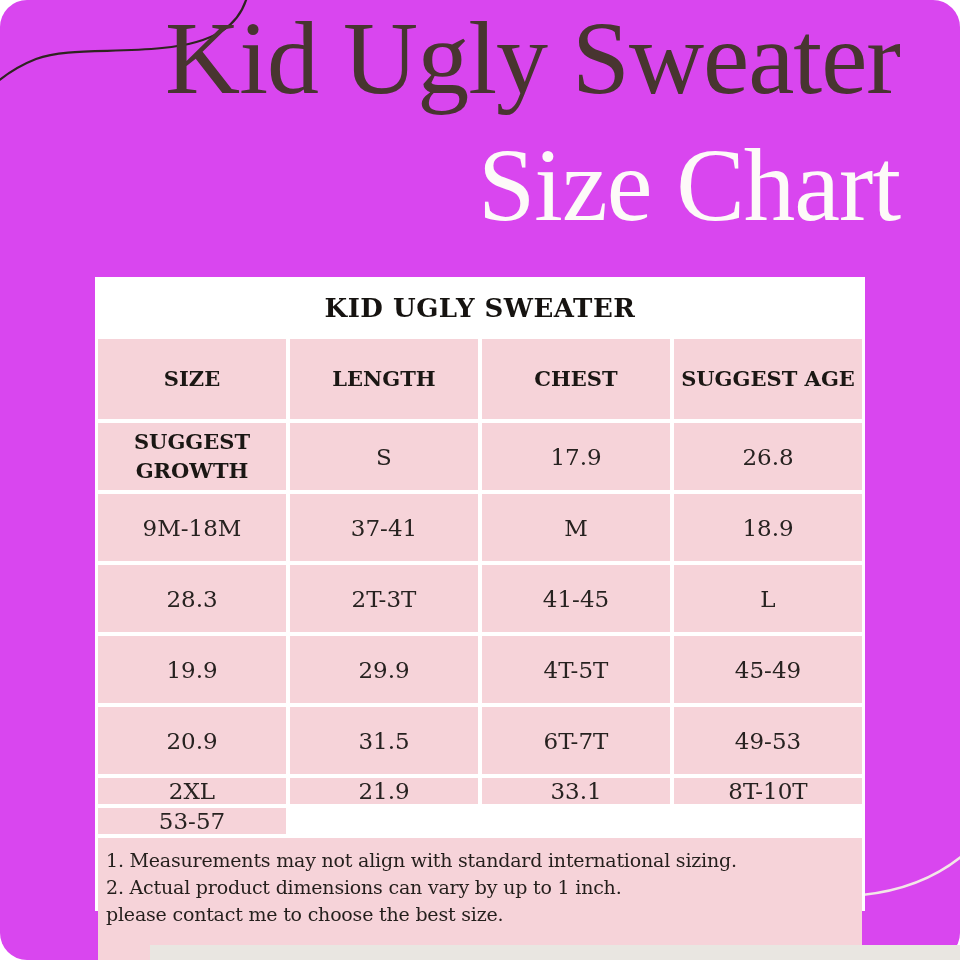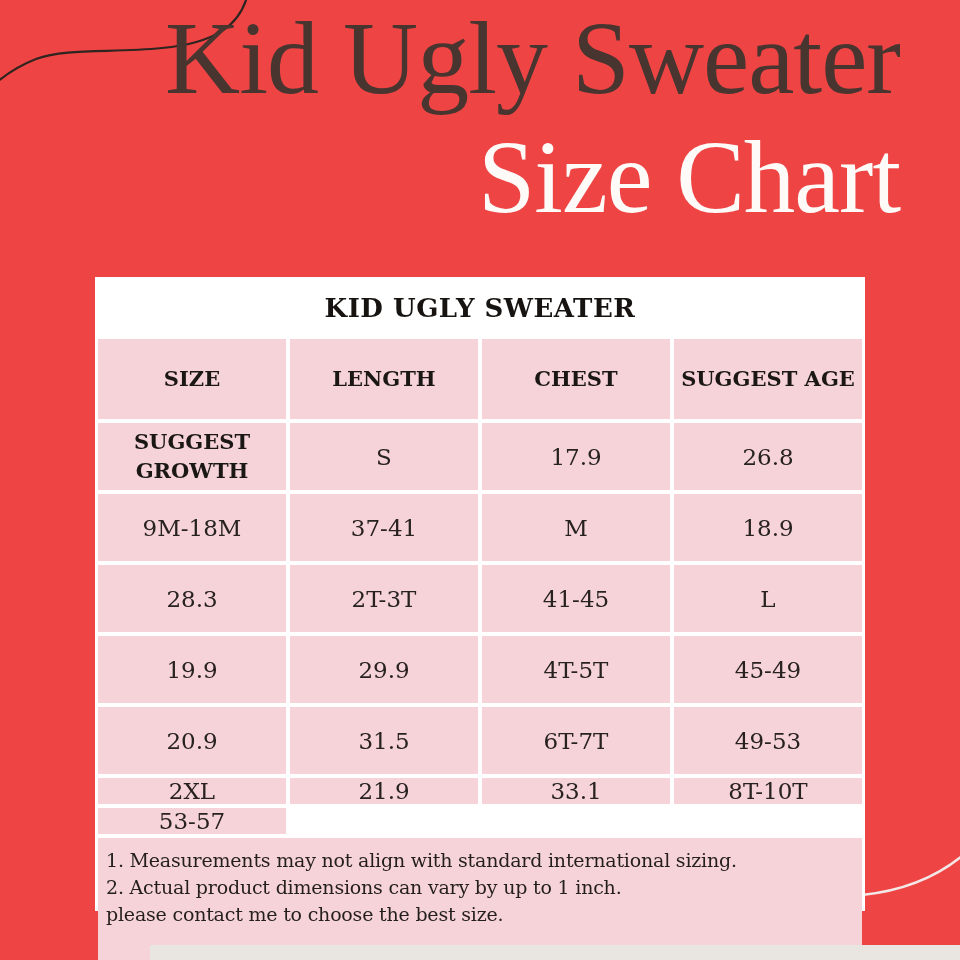--- a/index.html
+++ b/index.html
@@ -6,22 +6,23 @@
     margin: 0;
     padding: 0;
     width: 960px;
     height: 960px;
     overflow: hidden;
   }
   .page {
     position: relative;
     width: 960px;
     height: 960px;
-    background: #ef4444;
+    background: #d946ef;
     font-family: "DejaVu Serif", serif;
+    border-radius: 27px;
   }
   
   .deco {
     position: absolute;
     pointer-events: none;
   }
   .deco.top-left { left: 0; top: 0; }
   .deco.bottom-right { left: 600px; top: 840px; }
 
   
@@ -33,21 +34,21 @@
     font-family: "Liberation Serif", serif;
     line-height: 1;
     white-space: nowrap;
   }
   .hero-line1 {
     font-size: 104px;
     letter-spacing: -1px;
     color: #483530;
   }
   .hero-line2 {
-    margin-top: 16px;
+    margin-top: 24px;
     font-size: 103px;
     letter-spacing: -1px;
     color: #fdfaf8;
   }
 
   
   .card {
     position: absolute;
     left: 95px;
     top: 277px;

